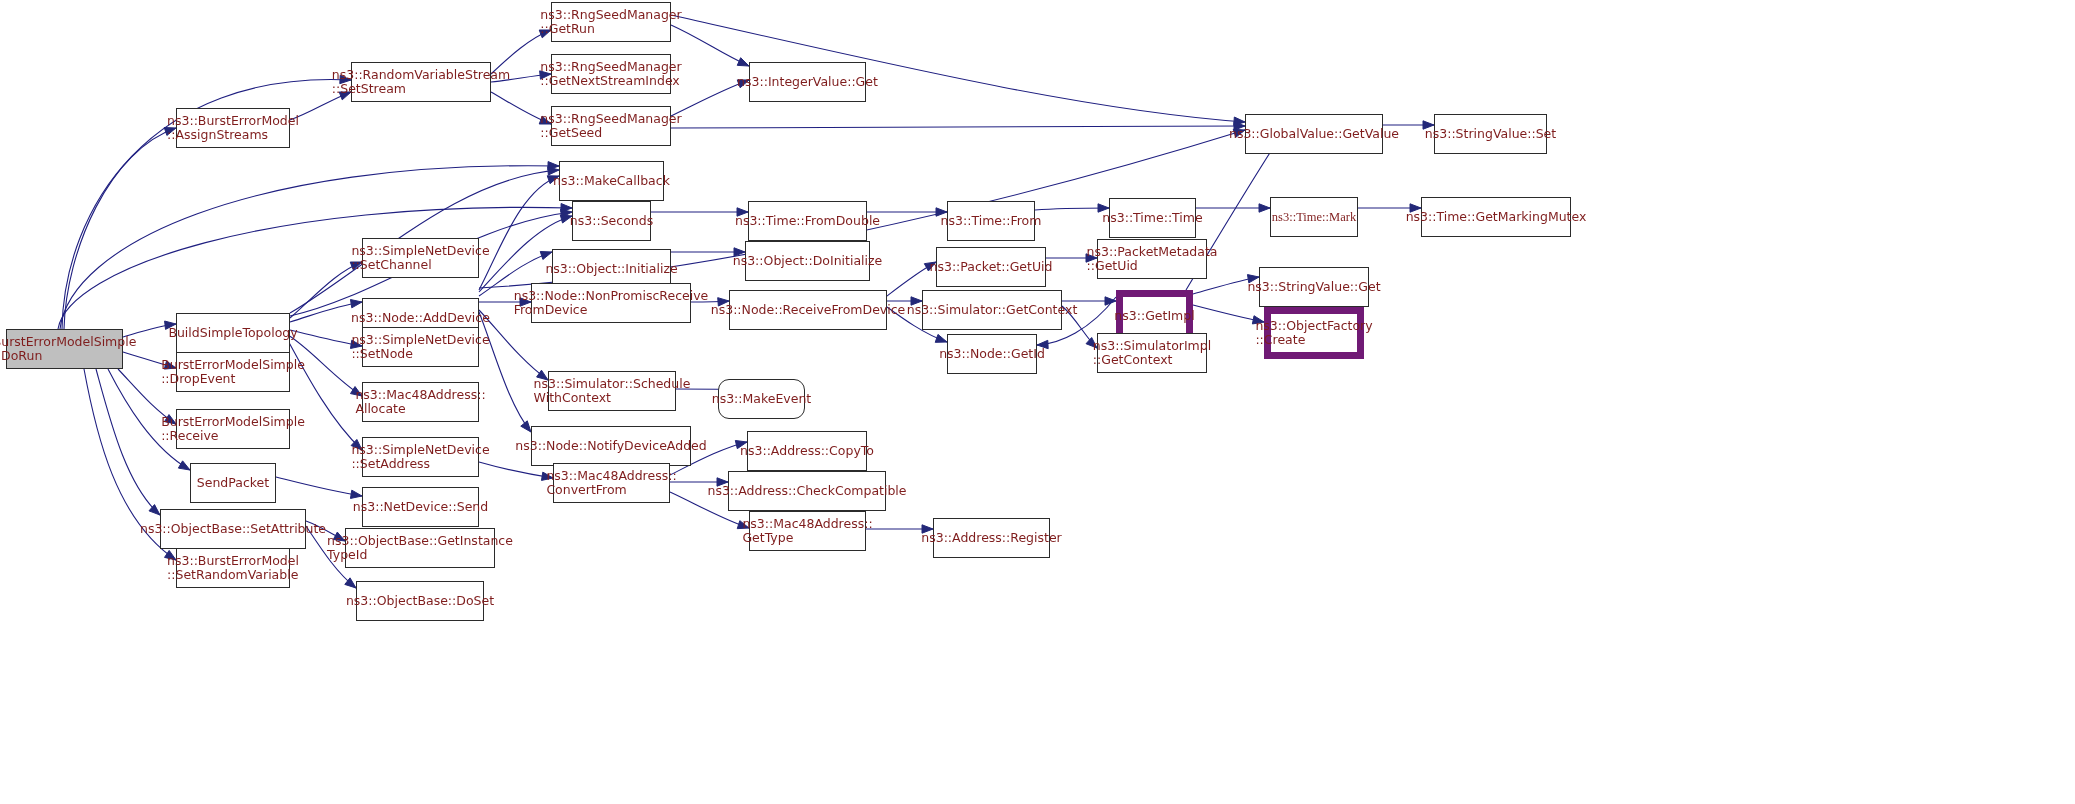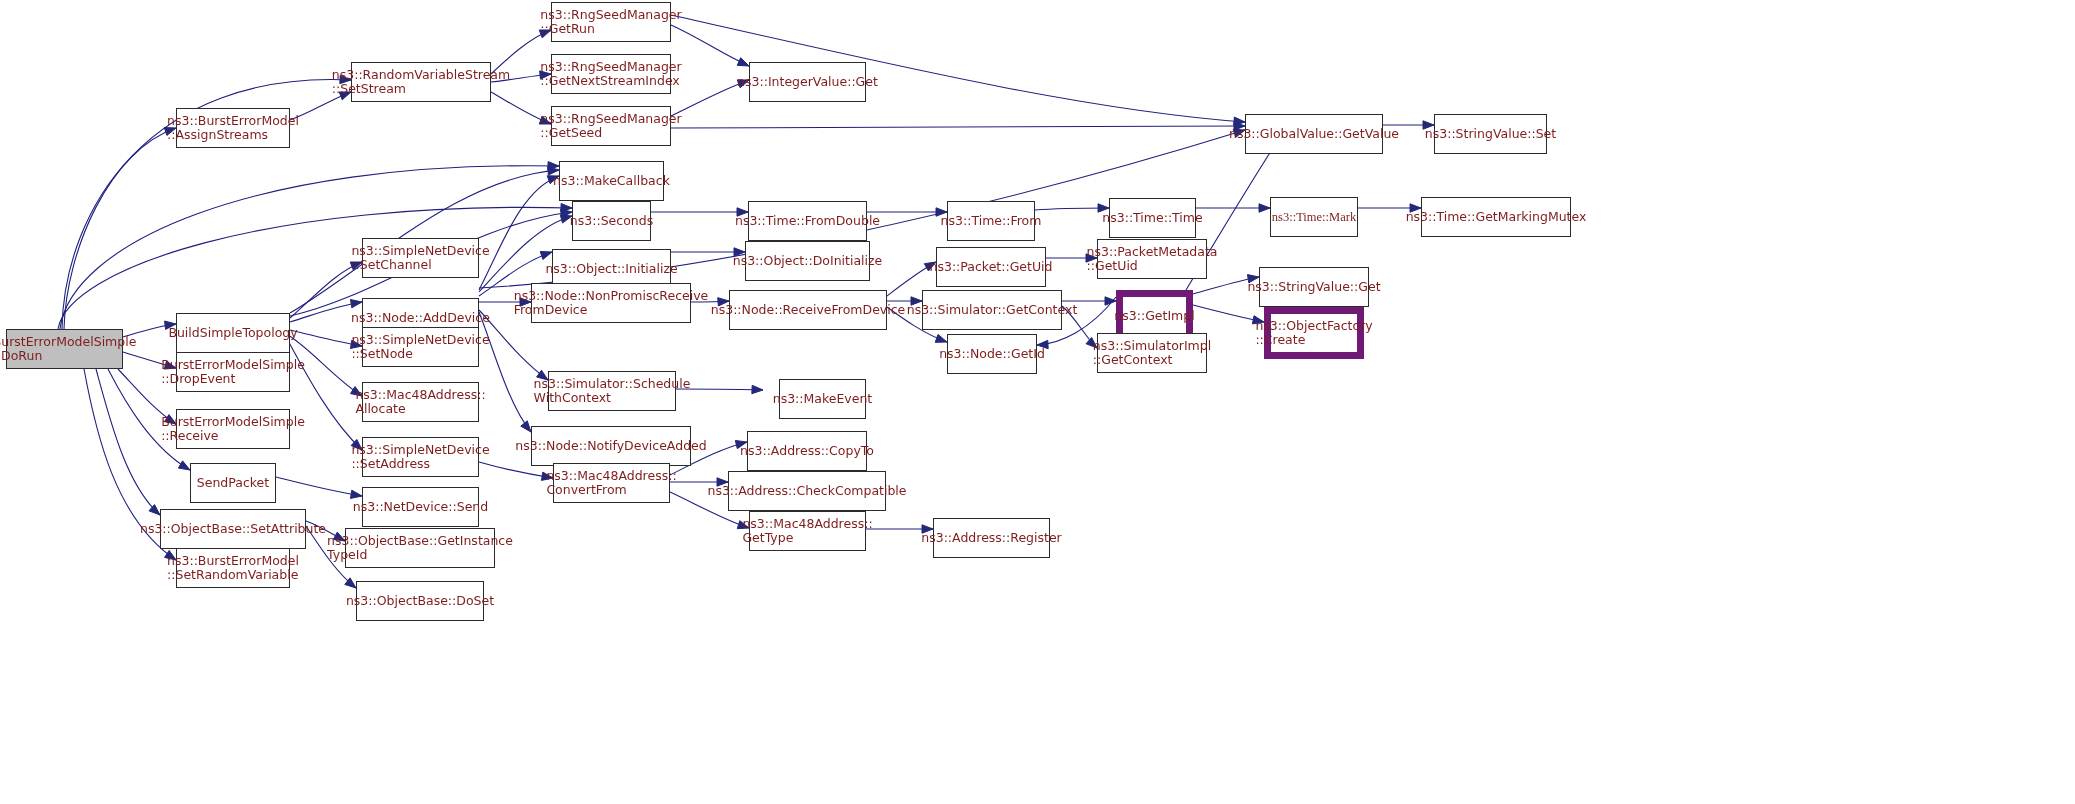--- a/index.html
+++ b/index.html
@@ -184,21 +184,21 @@
       <div class="node" style="left: 531px; top: 283px; width: 160px; height: 24px;">ns3::Node::NonPromiscReceive
 FromDevice</div>
       <div class="node" style="left: 548px; top: 371px; width: 128px; height: 40px;">ns3::Simulator::Schedule
 WithContext</div>
       <div class="node" style="left: 531px; top: 426px; width: 160px; height: 22px;">ns3::Node::NotifyDeviceAdded</div>
       <div class="node" style="left: 553px; top: 463px; width: 117px; height: 40px;">ns3::Mac48Address::
 ConvertFrom</div>
       <div class="node" style="left: 748px; top: 201px; width: 119px; height: 22px;">ns3::Time::FromDouble</div>
       <div class="node" style="left: 745px; top: 241px; width: 125px; height: 22px;">ns3::Object::DoInitialize</div>
       <div class="node" style="left: 729px; top: 290px; width: 158px; height: 22px;">ns3::Node::ReceiveFromDevice</div>
-      <div class="node" style="left: 779px; top: 379px; width: 87px; height: 38px;">ns3::MakeEvent</div>
+      <div class="node" style="left: 718px; top: 379px; width: 87px; height: 38px; border-radius: 11px;">ns3::MakeEvent</div>
       <div class="node" style="left: 747px; top: 431px; width: 120px; height: 22px;">ns3::Address::CopyTo</div>
       <div class="node" style="left: 728px; top: 471px; width: 158px; height: 22px;">ns3::Address::CheckCompatible</div>
       <div class="node" style="left: 749px; top: 511px; width: 117px; height: 40px;">ns3::Mac48Address::
 GetType</div>
       <div class="node" style="left: 947px; top: 201px; width: 88px; height: 22px;">ns3::Time::From</div>
       <div class="node" style="left: 936px; top: 247px; width: 110px; height: 21px;">ns3::Packet::GetUid</div>
       <div class="node" style="left: 922px; top: 290px; width: 140px; height: 22px;">ns3::Simulator::GetContext</div>
       <div class="node" style="left: 947px; top: 334px; width: 90px; height: 22px;">ns3::Node::GetId</div>
       <div class="node" style="left: 933px; top: 518px; width: 117px; height: 22px;">ns3::Address::Register</div>
       <div class="node" style="left: 1109px; top: 198px; width: 87px; height: 22px;">ns3::Time::Time</div>

